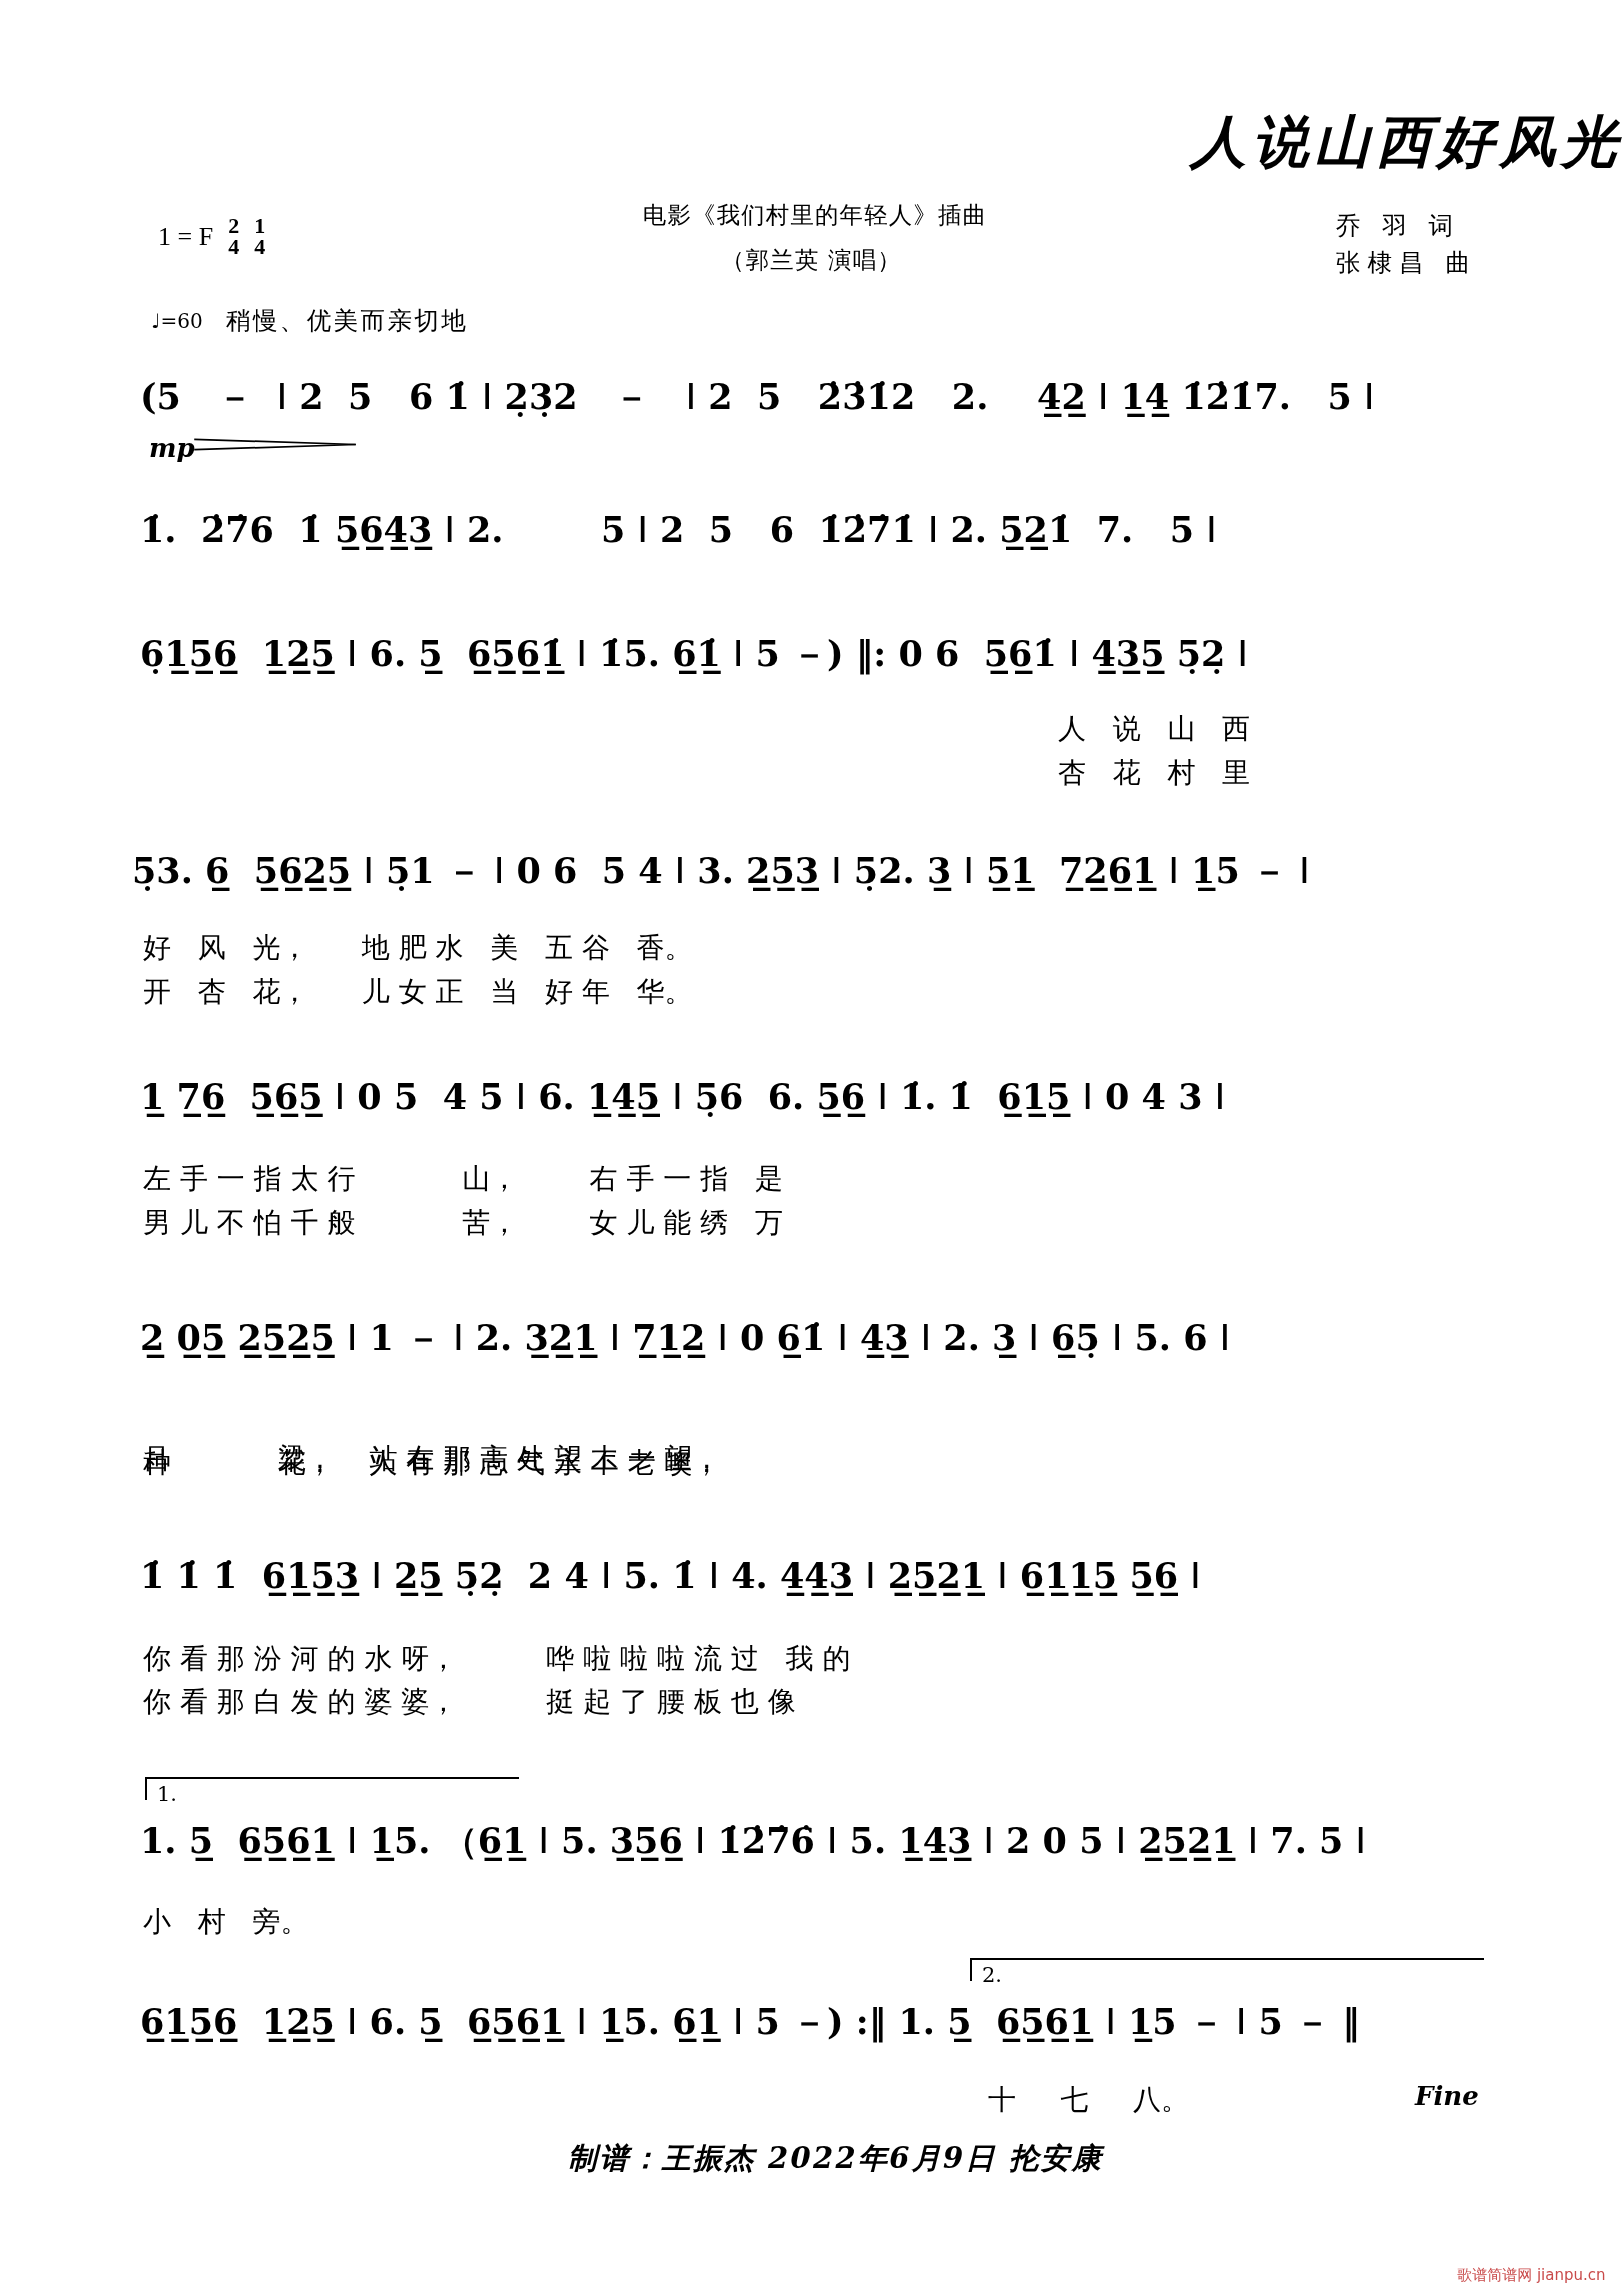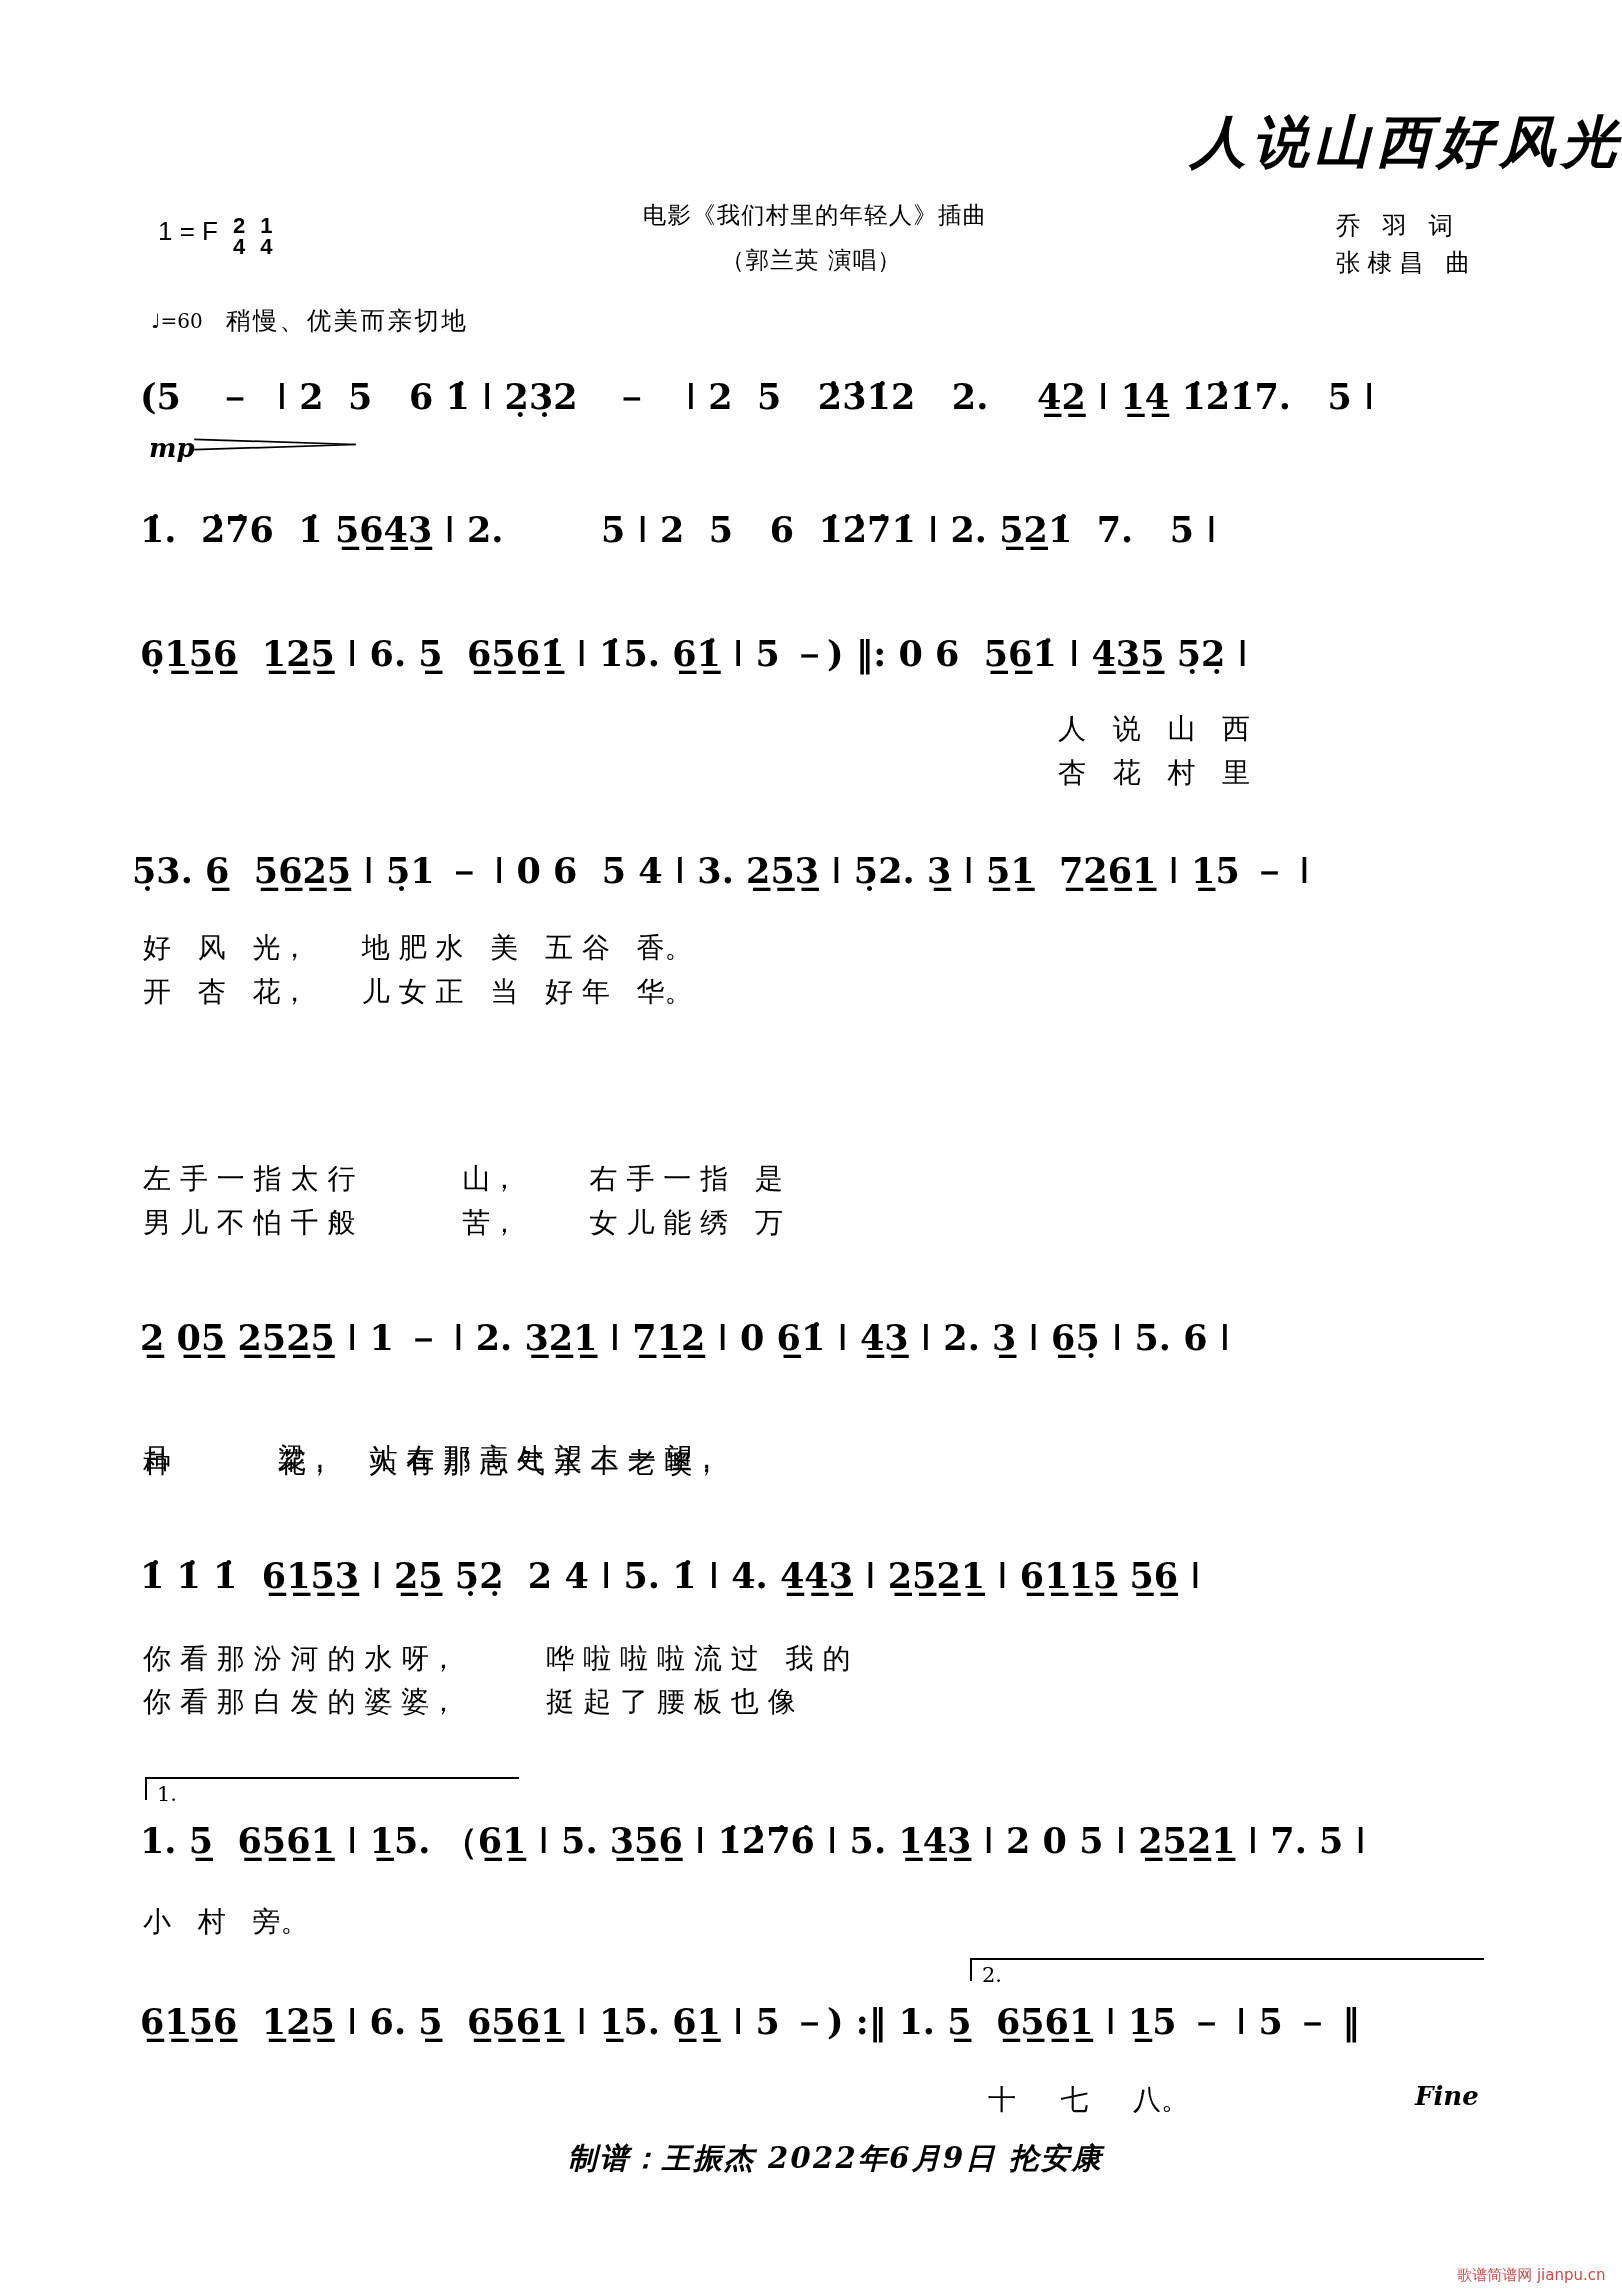--- a/index.html
+++ b/index.html
@@ -51,22 +51,23 @@
     font-family:"DejaVu Serif","Liberation Serif",serif;
     line-height:1.5;
     letter-spacing:7px;
   }
   
   .keyblock{
     position:absolute;
     left:158px;
     top:216px;
     font-size:26px;
-    font-family:Liberation Sans, sans-serif;
+    font-family:Liberation Serif, serif;
     display:flex;
+    align-items:center;
     gap:15px;
   }
   .frac{
     display:inline-flex;
     flex-direction:column;
     align-items:center;
     line-height:0.95;
     font-size:22px;
     font-weight:bold;
   }
@@ -186,20 +187,21 @@
     <div class="mline" style="left:140px;top:509px;">1̇.  2̇7̇6  1̇ 5̲6̲4̲3̲ ǀ 2.        5 ǀ 2  5   6  1̇2̇7̇1̇ ǀ 2. 5̲2̲1̇  7.   5 ǀ</div>
 
     <div class="mline" style="left:140px;top:631px;">6̣1̲5̲6̲  1̲2̲5̲ ǀ 6. 5̲  6̲5̲6̲1̲̇ ǀ 1̇5. 6̲1̲̇ ǀ 5 －) ‖: 0 6  5̲6̲1̇ ǀ 4̲3̲5̲ 5̣2̣ ǀ</div>
     <div class="lline" style="left:1058px;top:710px;">人   说   山   西</div>
     <div class="lline" style="left:1058px;top:754px;">杏   花   村   里</div>
 
     <div class="mline" style="left:132px;top:848px;">5̣3. 6̲  5̲6̲2̲5̲ ǀ 5̣1 － ǀ 0 6  5 4 ǀ 3. 2̲5̲3̲ ǀ 5̣2. 3̲ ǀ 5̲1̲  7̲2̲6̲1̲ ǀ 1̲5 － ǀ</div>
     <div class="lline" style="left:143px;top:929px;">好   风   光，      地 肥 水   美   五 谷   香。</div>
     <div class="lline" style="left:143px;top:973px;">开   杏   花，      儿 女 正   当   好 年   华。</div>
 
+    <div class="mline" style="left:140px;top:1076px;">1̲ 7̲6̲  5̲6̲5̲ ǀ 0 5  4 5 ǀ 6. 1̲4̲5̲ ǀ 5̣6  6. 5̲6̲ ǀ 1̇. 1̇  6̲1̲5̲ ǀ 0 4 3 ǀ</div>
     <div class="lline" style="left:143px;top:1160px;">左 手 一 指 太 行            山，        右 手 一 指   是</div>
     <div class="lline" style="left:143px;top:1204px;">男 儿 不 怕 千 般            苦，        女 儿 能 绣   万</div>
 
     <div class="mline" style="left:140px;top:1315px;">2̲ 0̲5̲ 2̲5̲2̲5̲ ǀ 1 － ǀ 2. 3̲2̲1̲ ǀ 7̲1̲2̲ ǀ 0 6̲1̇ ǀ 4̲3̲ ǀ 2. 3̲ ǀ 6̲5̣ ǀ 5. 6 ǀ</div>
     <div class="lline" style="left:143px;top:1440px;">吕            梁，    站 在 那 高 处 望 上 一 望，</div>
     <div class="lline" style="left:143px;top:1444px;">种            花，    人 有 那 志 气 永 不 老 噢，</div>
 
     <div class="mline" style="left:140px;top:1555px;">1̇ 1̇ 1̇  6̲1̲5̲3̲ ǀ 2̲5̲ 5̣2̣  2 4 ǀ 5. 1̇ ǀ 4. 4̲4̲3̲ ǀ 2̲5̲2̲1̲ ǀ 6̲1̲1̲5̲ 5̲6̲ ǀ</div>
     <div class="lline" style="left:143px;top:1640px;">你 看 那 汾 河 的 水 呀，          哗 啦 啦 啦 流 过   我 的</div>
     <div class="lline" style="left:143px;top:1683px;">你 看 那 白 发 的 婆 婆，          挺 起 了 腰 板 也 像</div>

